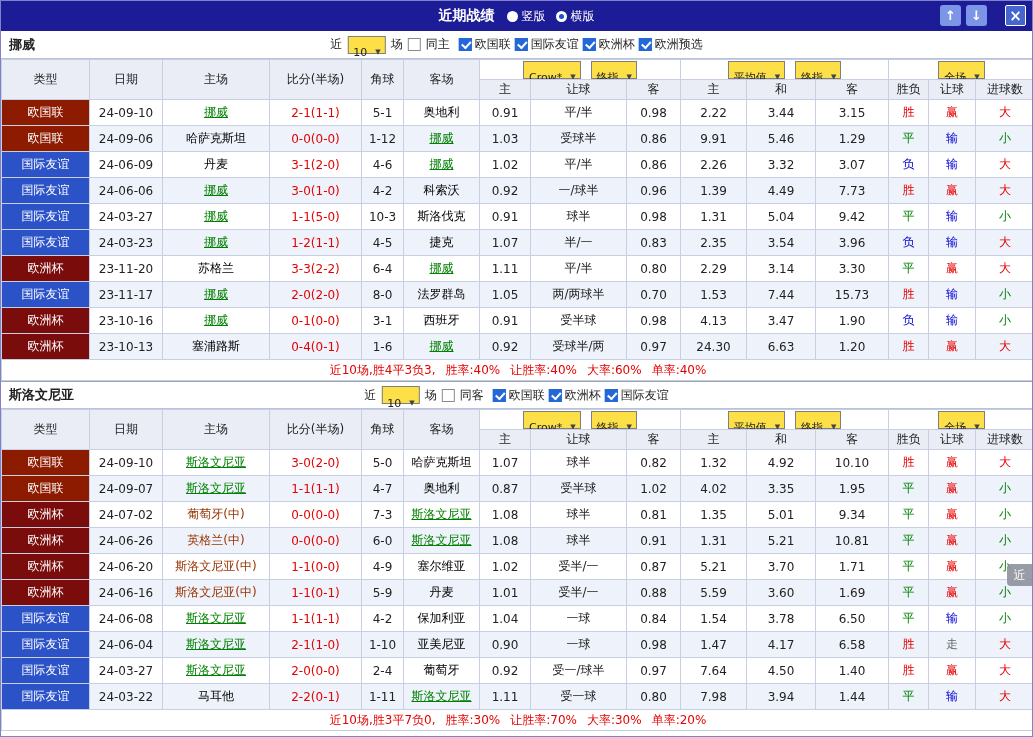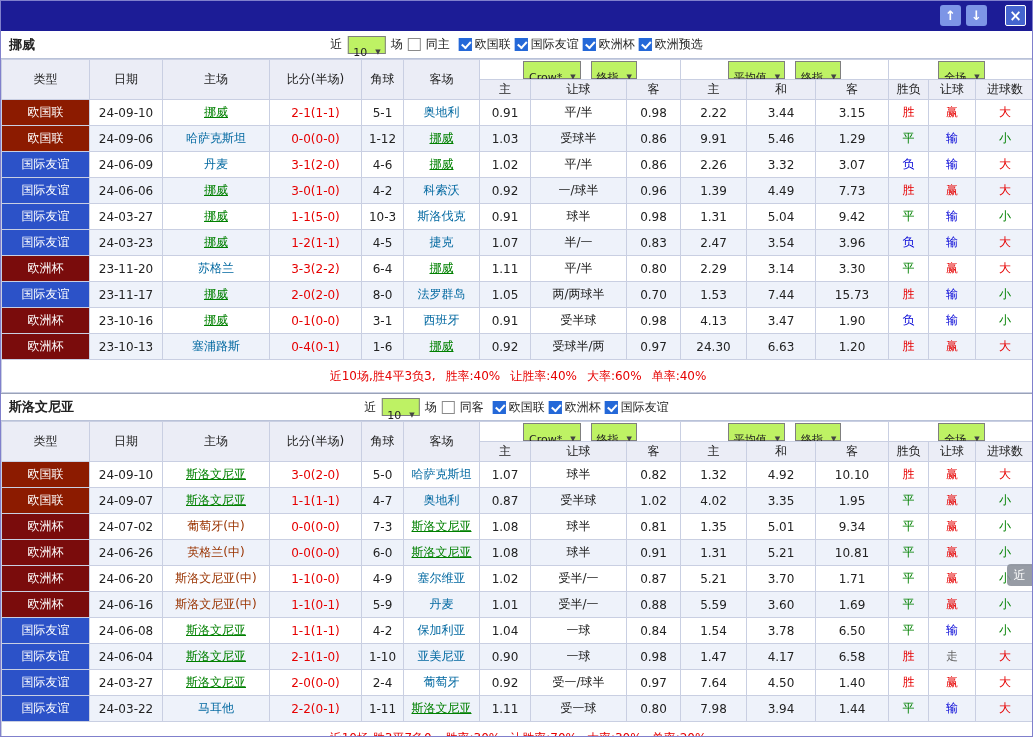--- a/index.html
+++ b/index.html
@@ -12,55 +12,68 @@
 .radio-wrap{display:inline-flex;align-items:center;gap:4px;color:#fff;cursor:pointer;font-size:12px}
 .radio{width:11px;height:11px;border-radius:50%;background:#fff;display:inline-block;position:relative}
 .radio.sel::after{content:"";position:absolute;left:3px;top:3px;width:5px;height:5px;border-radius:50%;background:#1c4fd8}
 .tb-btns{position:absolute;right:6px;top:4px;display:flex;align-items:center;gap:5px}
 .sq{width:21px;height:21px;background:#7d95e6;color:#fff;border-radius:3px;display:flex;align-items:center;justify-content:center;font-weight:bold;font-size:13px;cursor:pointer}
 .sq.close{background:#4565cf;border:1px solid #fff;margin-left:13px;font-size:15px;border-radius:2px}
 .sec-head{height:28px;display:flex;align-items:center;position:relative;border-bottom:1px solid #b9c2d8;background:#fff}
 .sec2 .sec-head{border-top:1px solid #9aa2b8}
 .team-name{font-weight:bold;margin-left:8px;font-size:13px}
 .filters{position:absolute;left:50%;transform:translateX(-50%);display:flex;align-items:center;gap:5px;white-space:nowrap}
-.dd{display:inline-flex;align-items:center;justify-content:space-between;gap:8px;border:1px solid #7f7f7f;background:#bef264;padding:16px 4px 0 5px;height:18px;font-size:11px;cursor:pointer}
+.dd{display:inline-flex;align-items:center;justify-content:space-between;gap:8px;border:1px solid #7f7f7f;background:#fde047;padding:16px 4px 0 5px;height:18px;font-size:11px;cursor:pointer}
 .dd .arr{font-size:7px;color:#444;line-height:1}
 .cb{width:13px;height:13px;border:1px solid #8a8a8a;background:#fff;display:inline-block;position:relative;cursor:pointer;flex:none}
 .cb.checked{background:#2468d8;border-color:#2468d8}
 .cb.checked::after{content:"";position:absolute;left:2px;top:2px;width:7px;height:4px;border-left:2px solid #fff;border-bottom:2px solid #fff;transform:rotate(-48deg)}
 .check-wrap{display:inline-flex;align-items:center;gap:3px;margin-left:4px;cursor:pointer}
 table.grid{width:100%;border-collapse:collapse;table-layout:fixed}
 .grid th,.grid td{border:1px solid #c9cfe2;text-align:center;overflow:hidden;white-space:nowrap}
 .grid thead th{background:#ebedf6;font-weight:normal;height:20px;font-size:12px}
 .grid thead th.grp{background:#fff}
 .grid td{height:26px;font-size:12px}
 tr.alt td{background:#eef2fa}
 .grid td.typecell{color:#fff}
 .grid td.t-ucl{background:#8c1b00 !important}
 .grid td.t-euro{background:#7a0c0c !important}
 .grid td.t-fr{background:#2c52c8 !important}
 .n-focus{color:#008000;text-decoration:underline;cursor:pointer}
 .n-neutral{color:#993300}
-.n-plain{color:#0369a1}
+.n-plain{color:#000000}
 .grid td.score{color:#e60000;cursor:pointer}
 .c-red{color:#e60000}
 .c-green{color:#008000}
 .c-blue{color:#0000d6}
 .c-gray{color:#666}
-.grid td.summary{height:33px;color:#e60000;background:#fff;font-size:12px}
+.grid td.summary{height:21px;color:#e60000;background:#fff;font-size:12px}
 .grid td.summary .stat{margin-left:10px}
 .float-btn{position:absolute;right:0;top:563px;width:25px;height:22px;background:rgba(140,145,155,.9);color:#fff;border-radius:4px 0 0 4px;display:flex;align-items:center;justify-content:center;font-size:12px;cursor:pointer;z-index:5}
 .grp-dds{display:flex;align-items:center;justify-content:center;gap:10px}
 </style>
 </head>
 <body>
 
 <div class="wrap">
 
   <div class="titlebar">
+    <div class="tb-center">
+      <span class="tb-title">近期战绩</span>
+      <span style="display:inline-flex;gap:10px">
+          <span class="radio-wrap">
+            <span class="radio"></span>
+            <span>竖版</span>
+          </span>
+          <span class="radio-wrap">
+            <span class="radio sel"></span>
+            <span>横版</span>
+          </span>
+        </span>
+    </div>
     <div class="tb-btns">
       <span class="sq">
           <span>↑</span>
         </span>
       <span class="sq">
           <span>↓</span>
         </span>
       <span class="sq close">
           <span>×</span>
         </span>
@@ -259,21 +272,21 @@
           <tr class="alt">
     <td class="typecell t-fr">国际友谊</td>
     <td>24-03-23</td>
     <td class="n-focus">挪威</td>
     <td class="score">1-2(1-1)</td>
     <td>4-5</td>
     <td class="n-plain">捷克</td>
     <td>1.07</td>
     <td>半/一</td>
     <td>0.83</td>
-    <td>2.47</td>
+    <td>2.35</td>
     <td>3.54</td>
     <td>3.96</td>
     <td class="c-blue">负</td>
     <td class="c-blue">输</td>
     <td class="c-red">大</td>
   </tr>
           <tr>
     <td class="typecell t-euro">欧洲杯</td>
     <td>23-11-20</td>
     <td class="n-plain">苏格兰</td>

